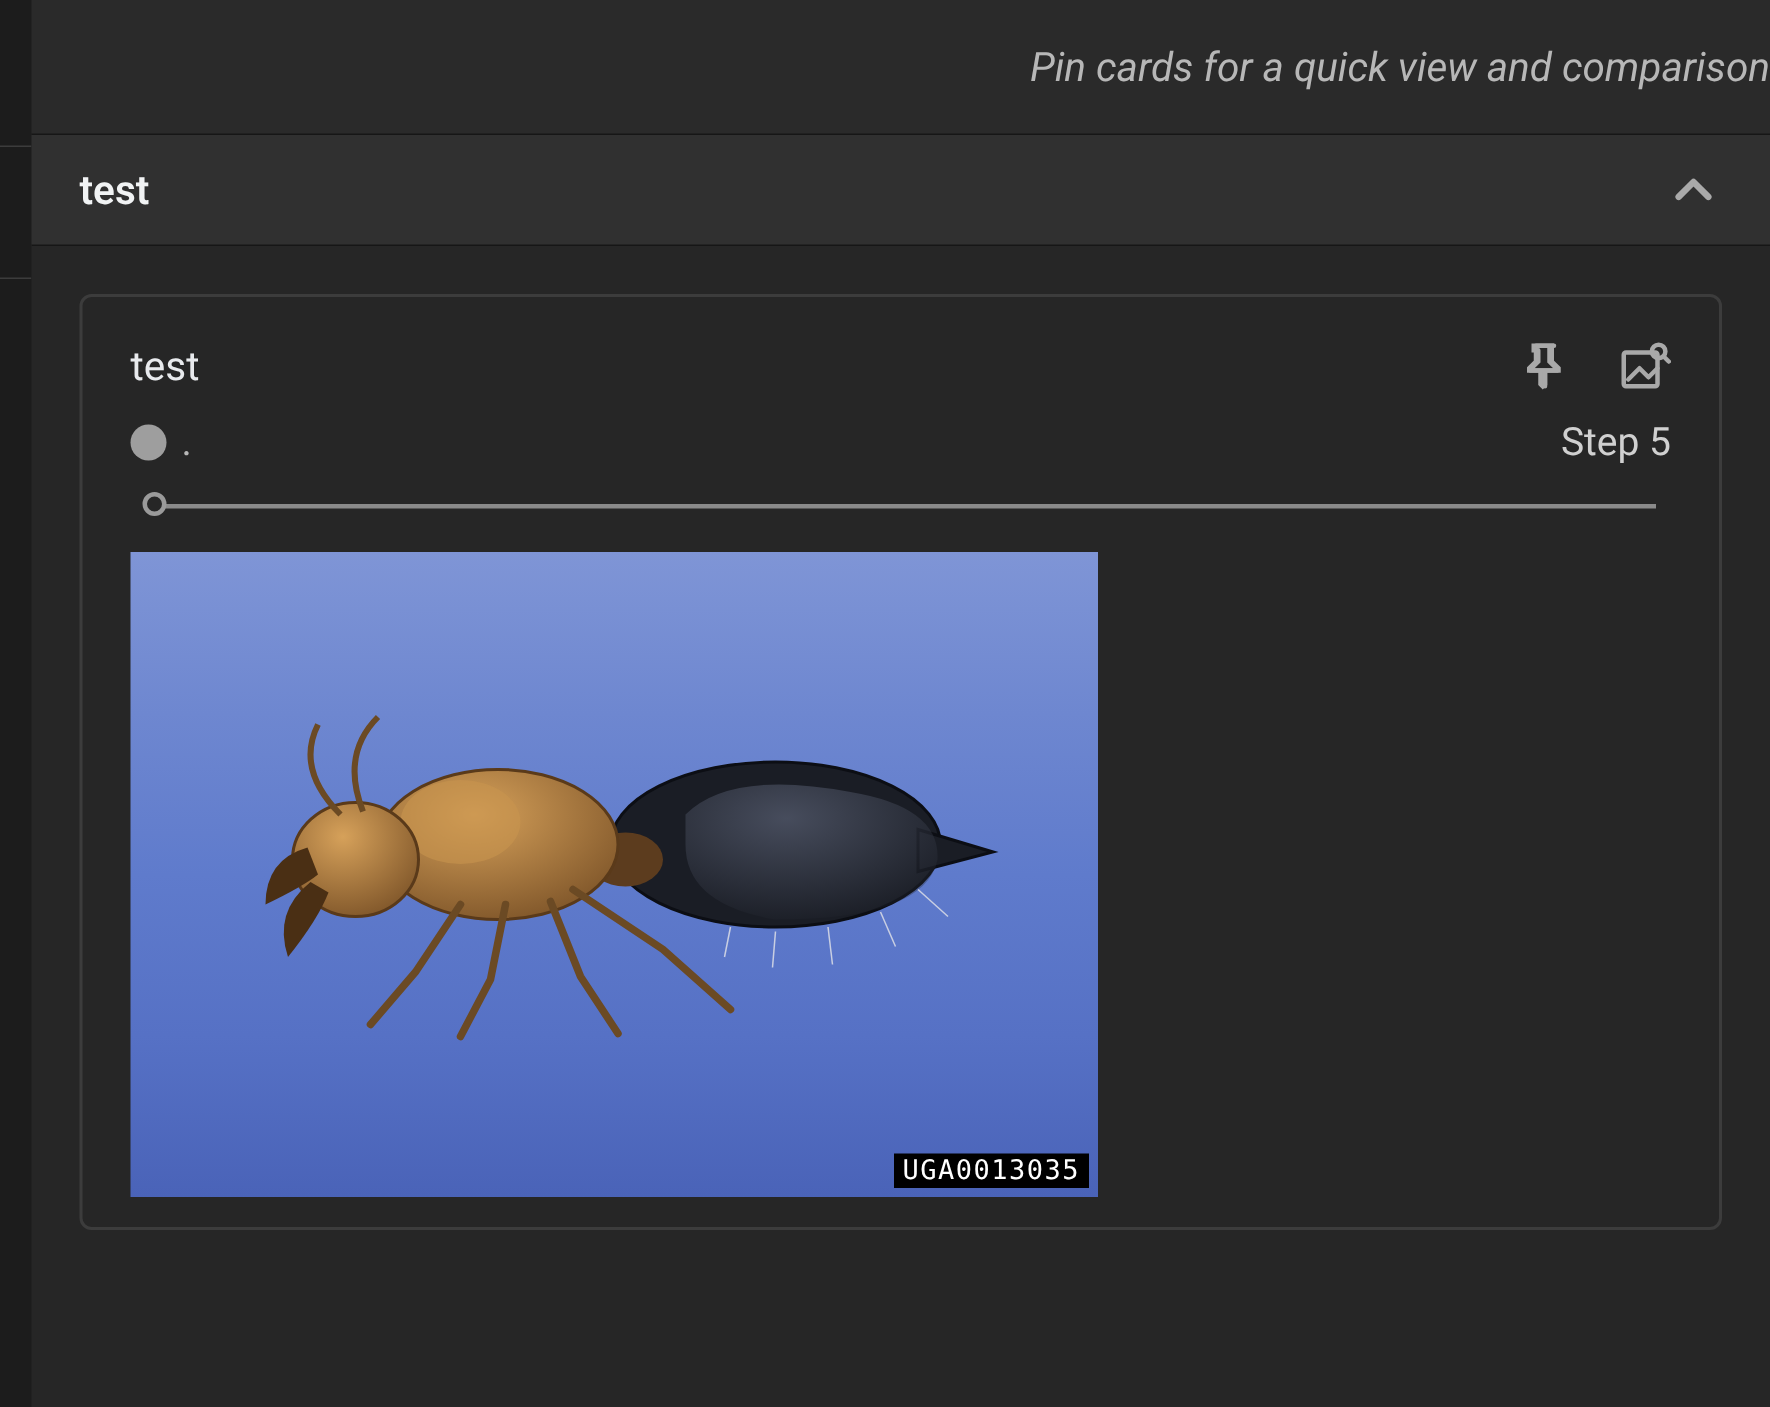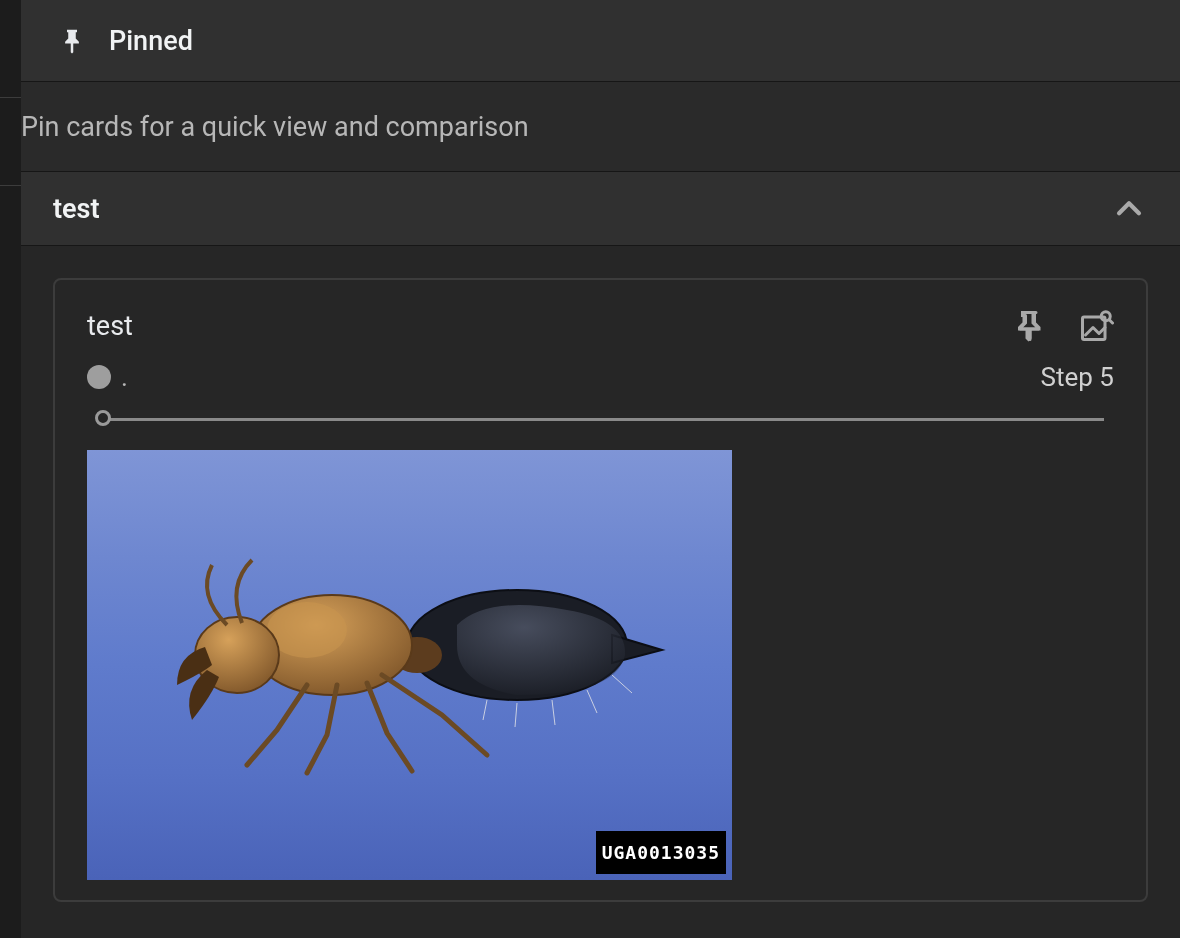--- a/index.html
+++ b/index.html
@@ -53,21 +53,22 @@
     font-size: 27px;
     font-weight: 500;
     color: #f1f3f4;
   }
 
   .hint-bar {
     height: 90px;
     background: #2a2a2a;
     display: flex;
     align-items: center;
-    justify-content: flex-start;
+    justify-content: flex-end;
+    font-style: italic;
     font-size: 27px;
     color: #b7b7b7;
     border-bottom: 1px solid #161616;
   }
 
   .section-header {
     height: 74px;
     background: #303030;
     display: flex;
     align-items: center;
@@ -193,23 +194,23 @@
     width: 530px;
     height: 230px;
   }
   .img-id {
     position: absolute;
     bottom: 6px;
     right: 6px;
     background: #000;
     color: #fff;
     font-family: monospace;
-    font-weight: bold;
+    font-weight: normal;
     font-size: 18px;
-    padding: 11px 6px;
+    padding: 1px 6px;
     letter-spacing: 1px;
   }
 
   .watermark {
     position: absolute;
     right: 14px;
     bottom: 8px;
     font-size: 22px;
     color: rgba(230,230,230,0.55);
     text-shadow: 0 0 2px rgba(0,0,0,0.6);
@@ -219,28 +220,20 @@
 <body>
 
 <div class="root">
   <div class="gutter">
     <div class="gutter-seg a"></div>
     <div class="gutter-seg b"></div>
   </div>
 
   <div class="main">
 
-    <div class="pinned-bar">
-      <span class="pin-big">
-        <svg viewBox="0 0 24 24" fill="currentColor">
-          <path d="M16 3v2h-1v5l2.5 2.5V14H13v7l-1 1-1-1v-7H6.5v-1.5L9 10V5H8V3h8z"></path>
-        </svg>
-      </span>
-      <span class="label">Pinned</span>
-    </div>
 
     <div class="hint-bar">
       <span>Pin cards for a quick view and comparison</span>
     </div>
 
     <div class="section-header">
       <span class="title">test</span>
       <span class="chev icon-btn">
         <svg viewBox="0 0 24 24" fill="none" stroke="currentColor" stroke-width="3" stroke-linecap="round" stroke-linejoin="round">
           <polyline points="5 15 12 8 19 15"></polyline>

